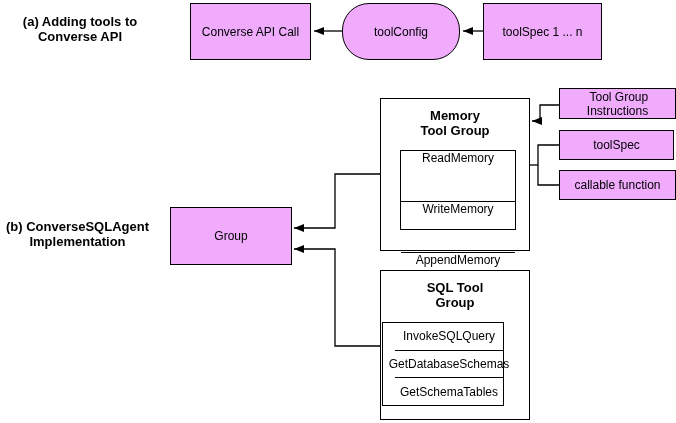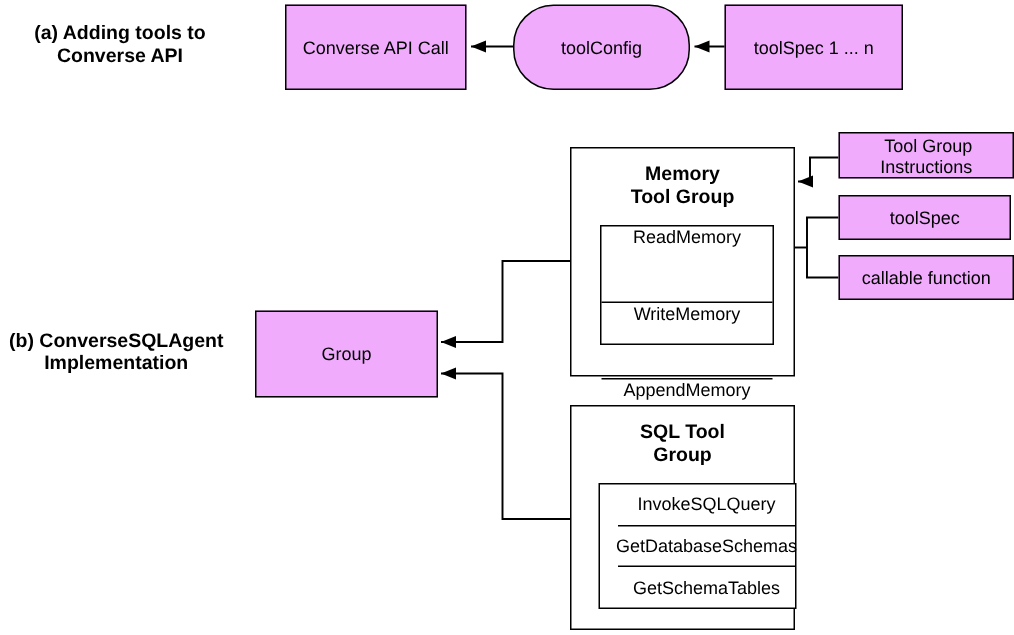--- a/index.html
+++ b/index.html
@@ -68,21 +68,21 @@
     <div class="row">WriteMemory</div>
     <div class="row">AppendMemory</div>
   </div>
 
   <div class="group" style="left:380px;top:270px;width:150px;height:150px;">
     <div class="group-title twoline">
       <span>SQL Tool</span>
       <span>Group</span>
     </div>
   </div>
-  <div class="list" style="left:399px;top:322px;width:132px;height:84px;padding-left:12px;">
+  <div class="list" style="left:382px;top:322px;width:122px;height:84px;padding-left:12px;">
     <div class="row">InvokeSQLQuery</div>
     <div class="row">GetDatabaseSchemas</div>
     <div class="row">GetSchemaTables</div>
   </div>
 
   <div class="box twoline" style="left:559px;top:88px;width:117px;height:31px;">
     <div>
       <span>Tool Group</span>
       <span>Instructions</span>
     </div>

